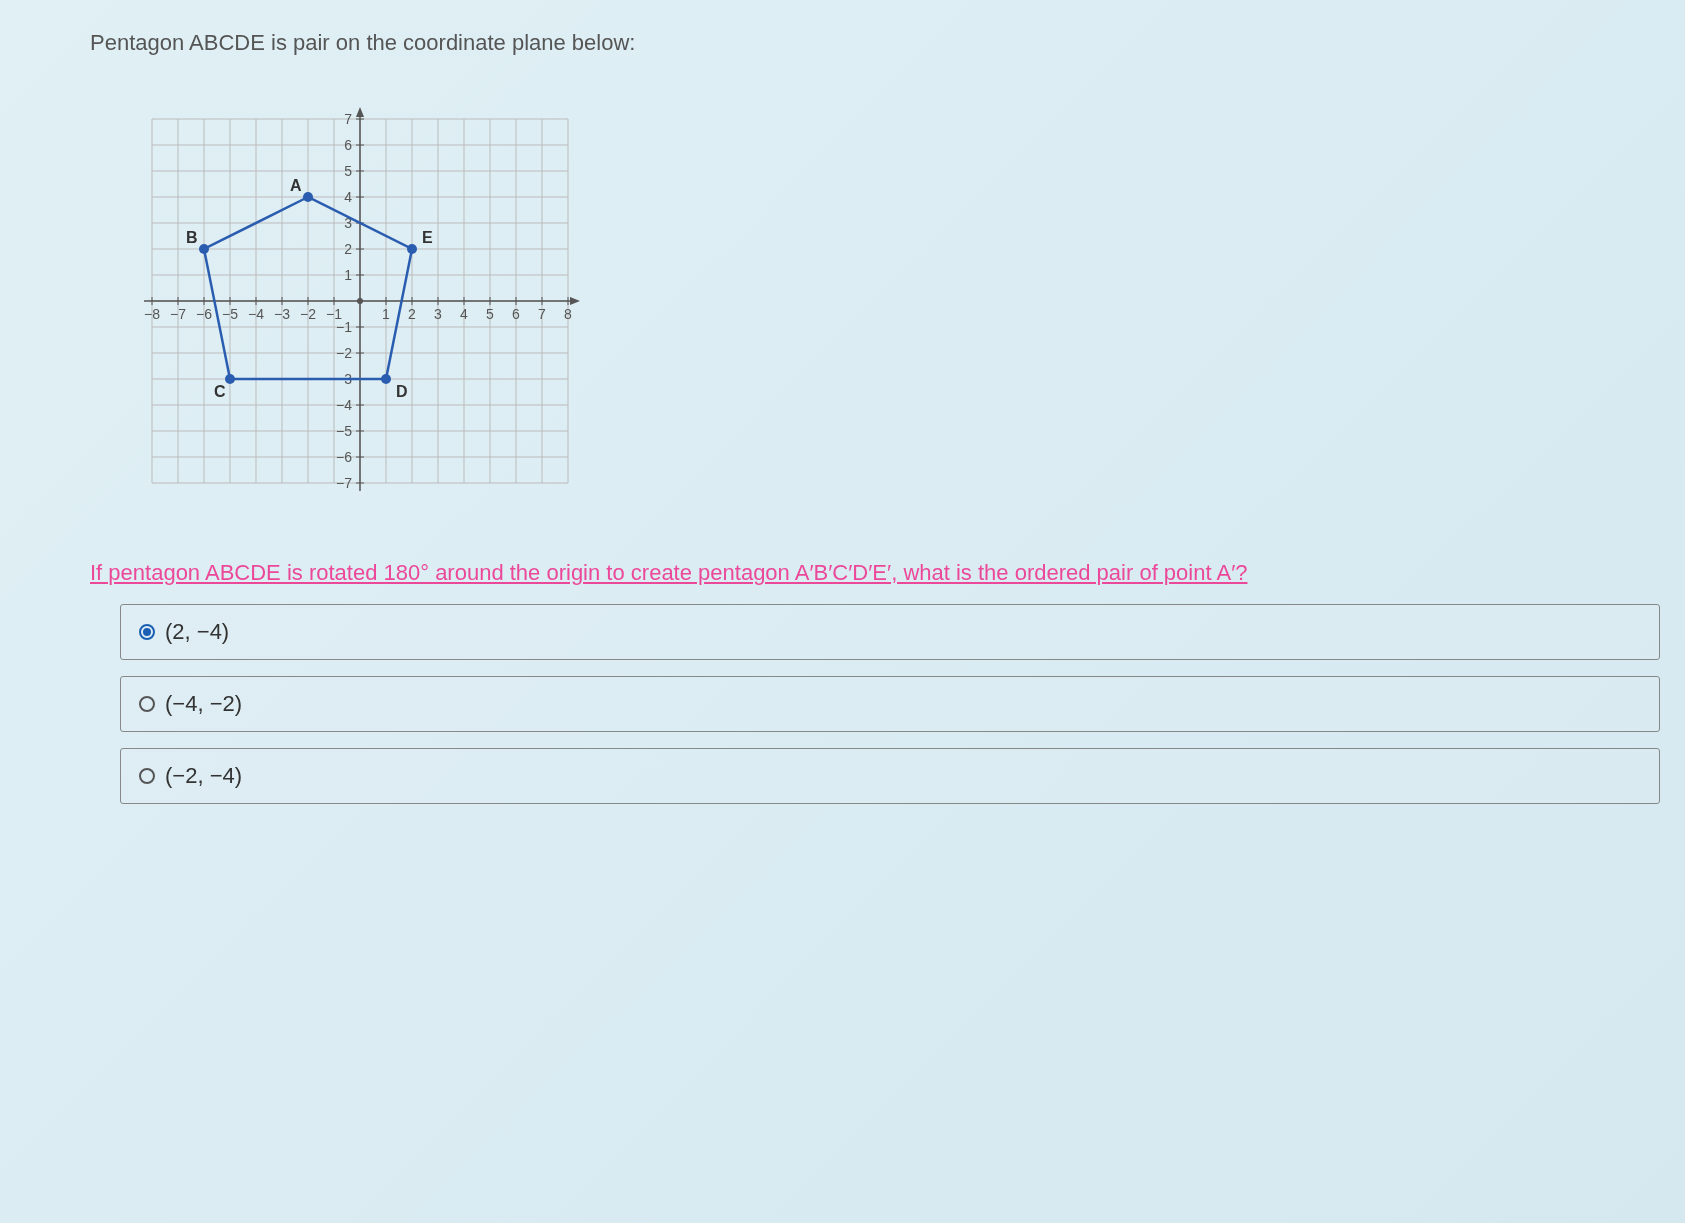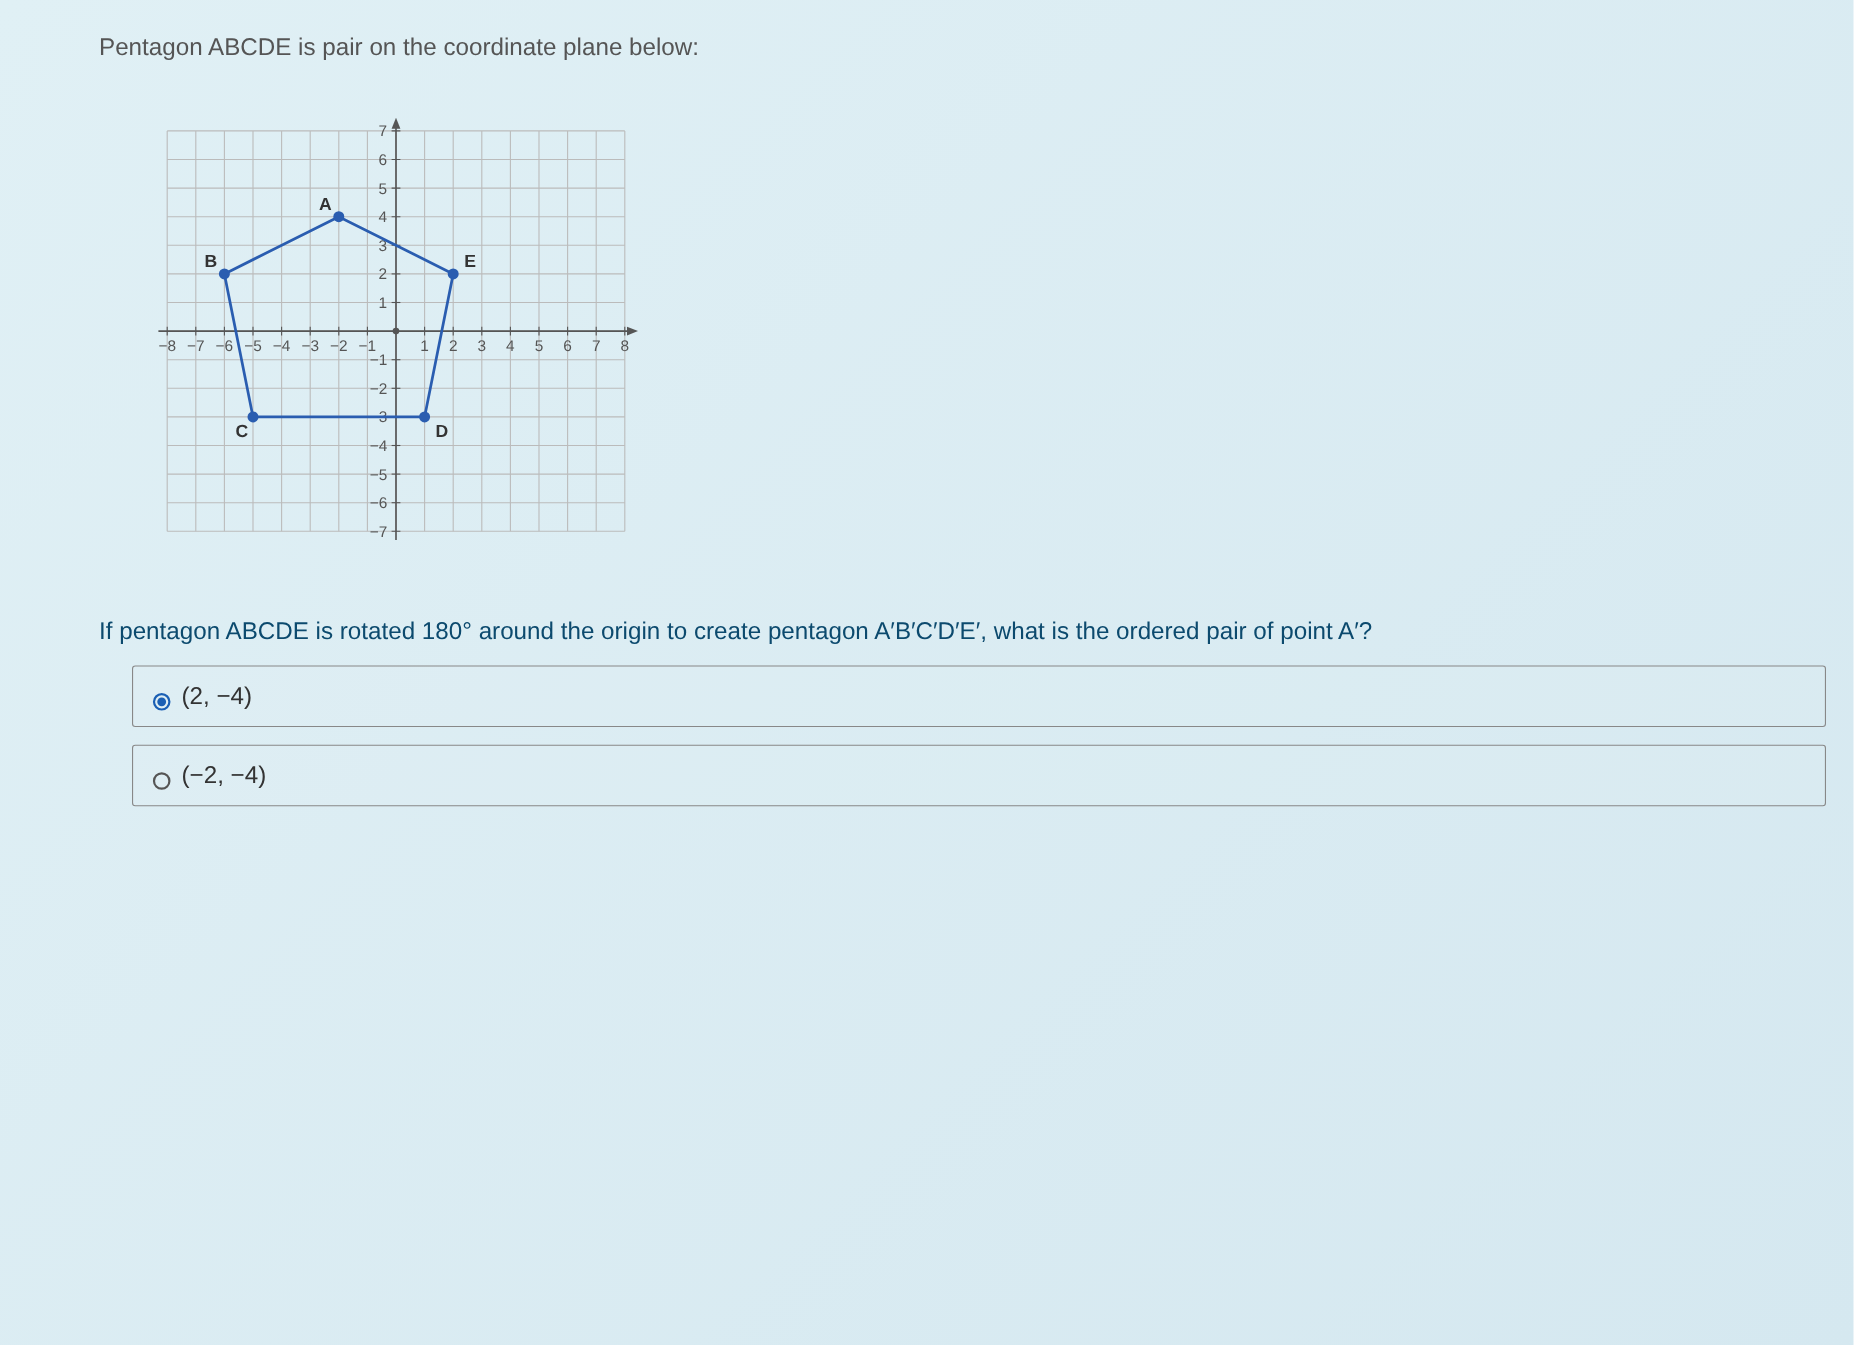--- a/index.html
+++ b/index.html
@@ -16,32 +16,33 @@
   .question-intro {
     font-size: 22px;
     color: #555;
     margin-bottom: 30px;
   }
   .graph-area {
     margin: 10px 0 40px 30px;
   }
   .question-text {
     font-size: 22px;
-    color: #0c4a6e;
+    color: #ec4899;
     margin: 30px 0 18px 0;
+    text-decoration: underline;
   }
   .options {
     display: flex;
     flex-direction: column;
     gap: 16px;
     margin-left: 30px;
   }
   .option {
     display: flex;
-    align-items: flex-end;
+    align-items: center;
     gap: 10px;
     padding: 14px 18px;
     border: 1px solid #888;
     border-radius: 3px;
     width: 1540px;
     font-size: 22px;
     color: #333;
     cursor: pointer;
     background: rgba(255,255,255,0.05);
   }
@@ -198,15 +199,19 @@
 
 <div class="question-text">If pentagon ABCDE is rotated 180° around the origin to create pentagon A′B′C′D′E′, what is the ordered pair of point A′?</div>
 
 <div class="options">
   <label class="option">
     <span class="radio selected"></span>
     <span>(2, −4)</span>
   </label>
   <label class="option">
     <span class="radio"></span>
+    <span>(−4, −2)</span>
+  </label>
+  <label class="option">
+    <span class="radio"></span>
     <span>(−2, −4)</span>
   </label>
 </div>
 
 </body></html>

